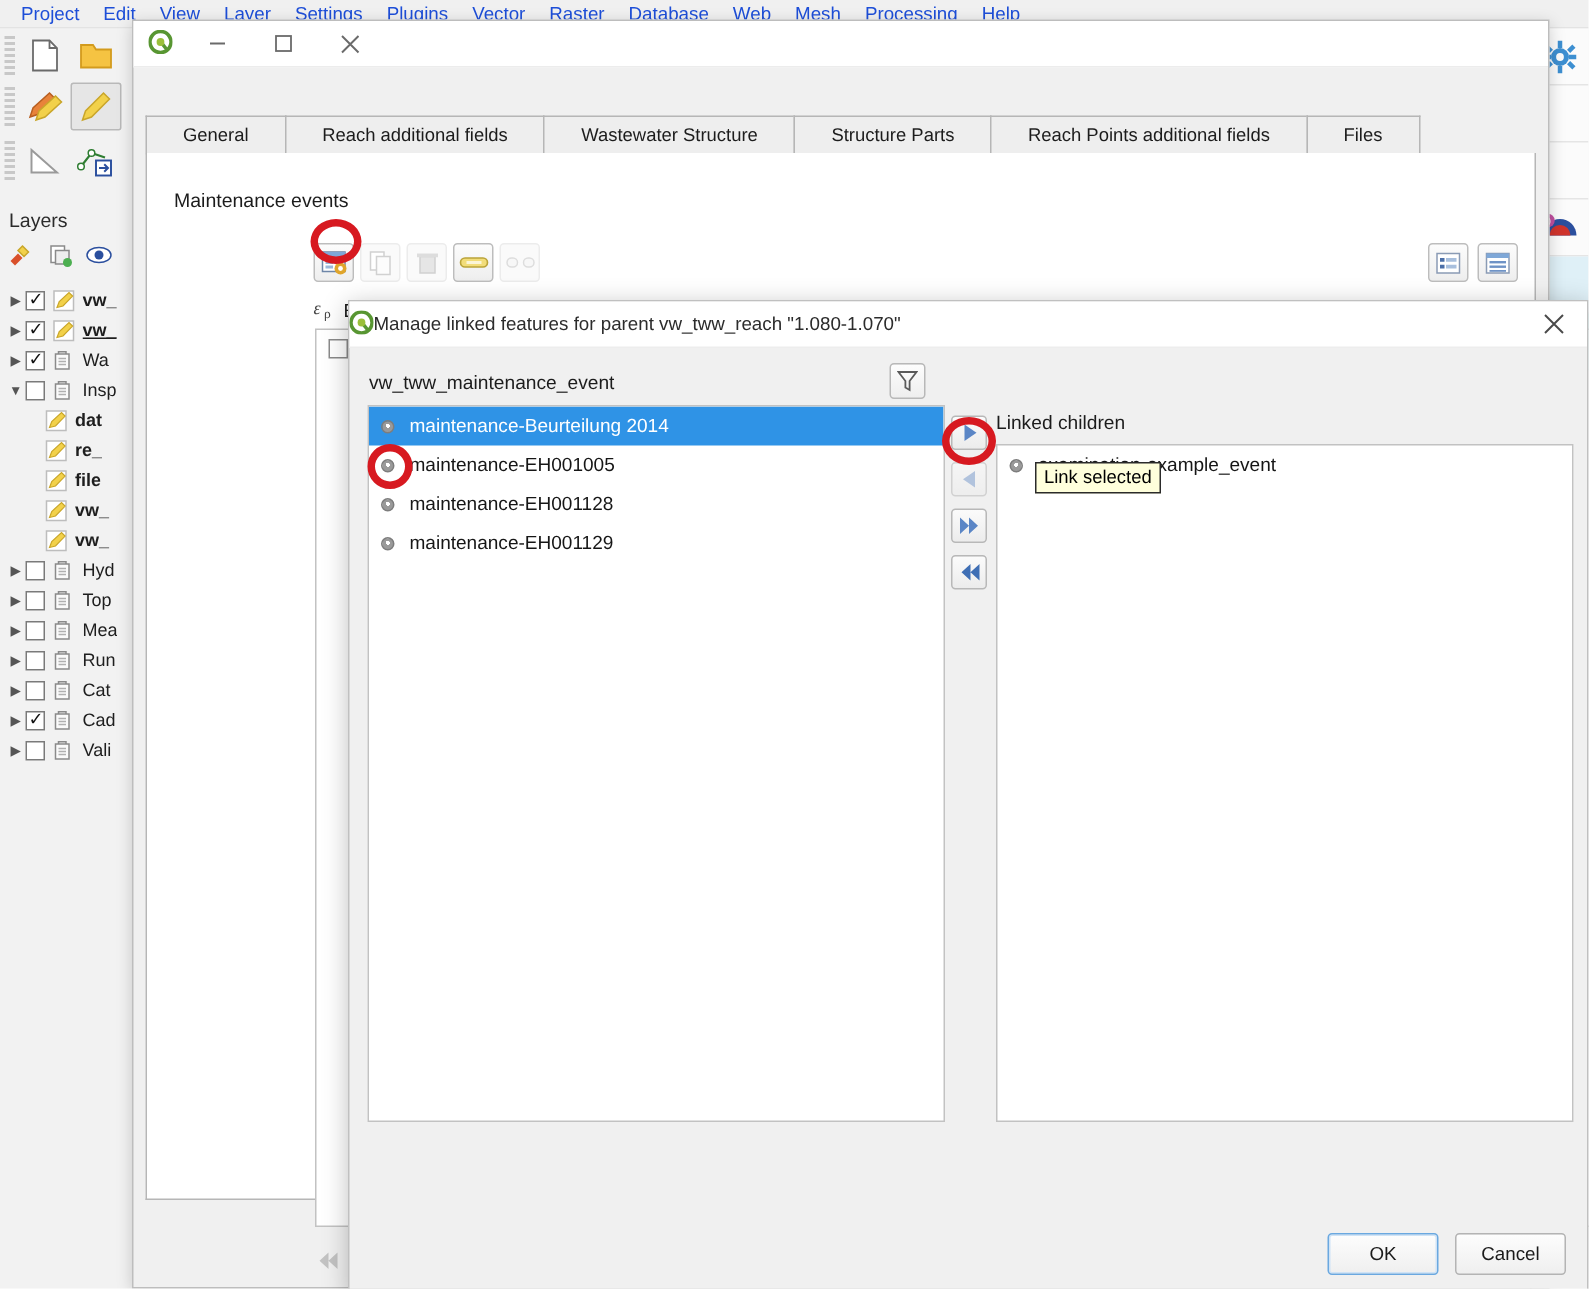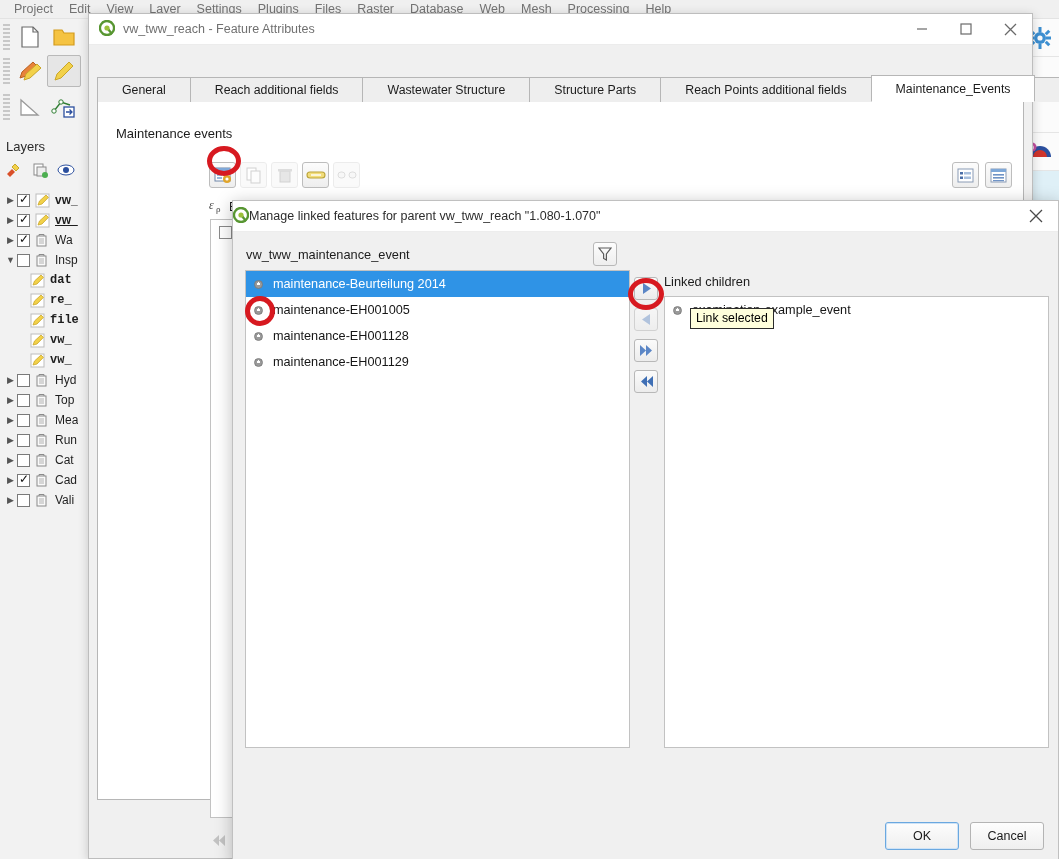--- a/index.html
+++ b/index.html
@@ -19,21 +19,21 @@
 
   #menubar {
     position: absolute; left: 0; top: 0; width: 1059px; height: 19px;
     background: #f0f0f0;
     border-bottom: 1px solid #e3e3e3;
     display: flex; align-items: center;
     padding-left: 6px;
     overflow: hidden;
   }
   .menu-item {
-    padding: 0 8px; font-size: 12.5px; color: #737373; white-space: nowrap;
+    padding: 0 8px; font-size: 12.5px; color: #1d4ed8; white-space: nowrap;
     line-height: 19px;
   }
 
   #toolbar-area {
     position: absolute; left: 0; top: 19px; width: 90px; height: 118px;
     background: #f2f2f2;
   }
   .tb-row { position: absolute; left: 0; display: flex; align-items: center; }
   .tb-grip {
     width: 7px; height: 26px;
@@ -65,21 +65,21 @@
   }
   .layer-row .cb {
     width: 13px; height: 13px; border: 1px solid #7a7a7a; background: #fff;
     flex: 0 0 13px; margin-right: 5px; position: relative;
   }
   .layer-row .cb.checked::after {
     content: "✓"; position: absolute; left: 1px; top: -3px; font-size: 12px; color: #111;
   }
   .layer-row .licon { flex: 0 0 16px; margin-right: 4px; display: flex; align-items: center; }
   .layer-row .lname { overflow: hidden; }
-  .layer-row.child { padding-left: 30px; font-family: Liberation Mono, monospace; }
+  .layer-row.child { padding-left: 30px; }
   .layer-row.bold .lname { font-weight: bold; }
   .layer-row.underline .lname { text-decoration: underline; }
 
   
   #right-strip {
     position: absolute; right: 0; top: 19px; width: 39px; bottom: 0; background: #fbfbfb;
     border-left: 1px solid #dcdcdc;
   }
   .rs-cell { border-bottom: 1px solid #e5e5e5; height: 38px; display: flex; align-items: center; justify-content: center; }
 
@@ -259,21 +259,21 @@
 
   <div id="qgis">
 
     <div id="menubar">
       <div class="menu-item">Project</div>
       <div class="menu-item">Edit</div>
       <div class="menu-item">View</div>
       <div class="menu-item">Layer</div>
       <div class="menu-item">Settings</div>
       <div class="menu-item">Plugins</div>
-      <div class="menu-item">Files</div>
+      <div class="menu-item">Vector</div>
       <div class="menu-item">Raster</div>
       <div class="menu-item">Database</div>
       <div class="menu-item">Web</div>
       <div class="menu-item">Mesh</div>
       <div class="menu-item">Processing</div>
       <div class="menu-item">Help</div>
     </div>
 
     <div id="toolbar-area">
 
@@ -572,21 +572,20 @@
   <div id="feat-window">
 
     <div id="feat-titlebar">
       <span class="qgis-logo">
         <svg width="16" height="16" viewBox="0 0 16 16">
           <path d="M8 1 a7 7 0 1 0 0.01 0 z" fill="none" stroke="#589632" stroke-width="2.4"></path>
           <path d="M9 9 l4 5" stroke="#589632" stroke-width="2.4" fill="none"></path>
           <circle cx="8" cy="8" r="2.6" fill="#9bbf3a"></circle>
         </svg>
       </span>
-      <div id="feat-title">vw_tww_reach - Feature Attributes</div>
       <div class="win-btn">
         <svg width="12" height="12" viewBox="0 0 12 12">
             <path d="M1 6 h10" stroke="#6a6a6a" stroke-width="1.2"></path>
           </svg>
       </div>
       <div class="win-btn">
         <svg width="12" height="12" viewBox="0 0 12 12">
             <rect x="1" y="1" width="10" height="10" fill="none" stroke="#6a6a6a" stroke-width="1.2"></rect>
           </svg>
       </div>
@@ -606,23 +605,20 @@
           <span>Reach additional fields</span>
         </div>
         <div class="tab">
           <span>Wastewater Structure</span>
         </div>
         <div class="tab">
           <span>Structure Parts</span>
         </div>
         <div class="tab">
           <span>Reach Points additional fields</span>
-        </div>
-        <div class="tab selected">
-          <span>Maintenance_Events</span>
         </div>
         <div class="tab">
           <span>Files</span>
         </div>
       </div>
 
     <div id="tab-content">
 
       <div id="me-label">Maintenance events</div>
 

